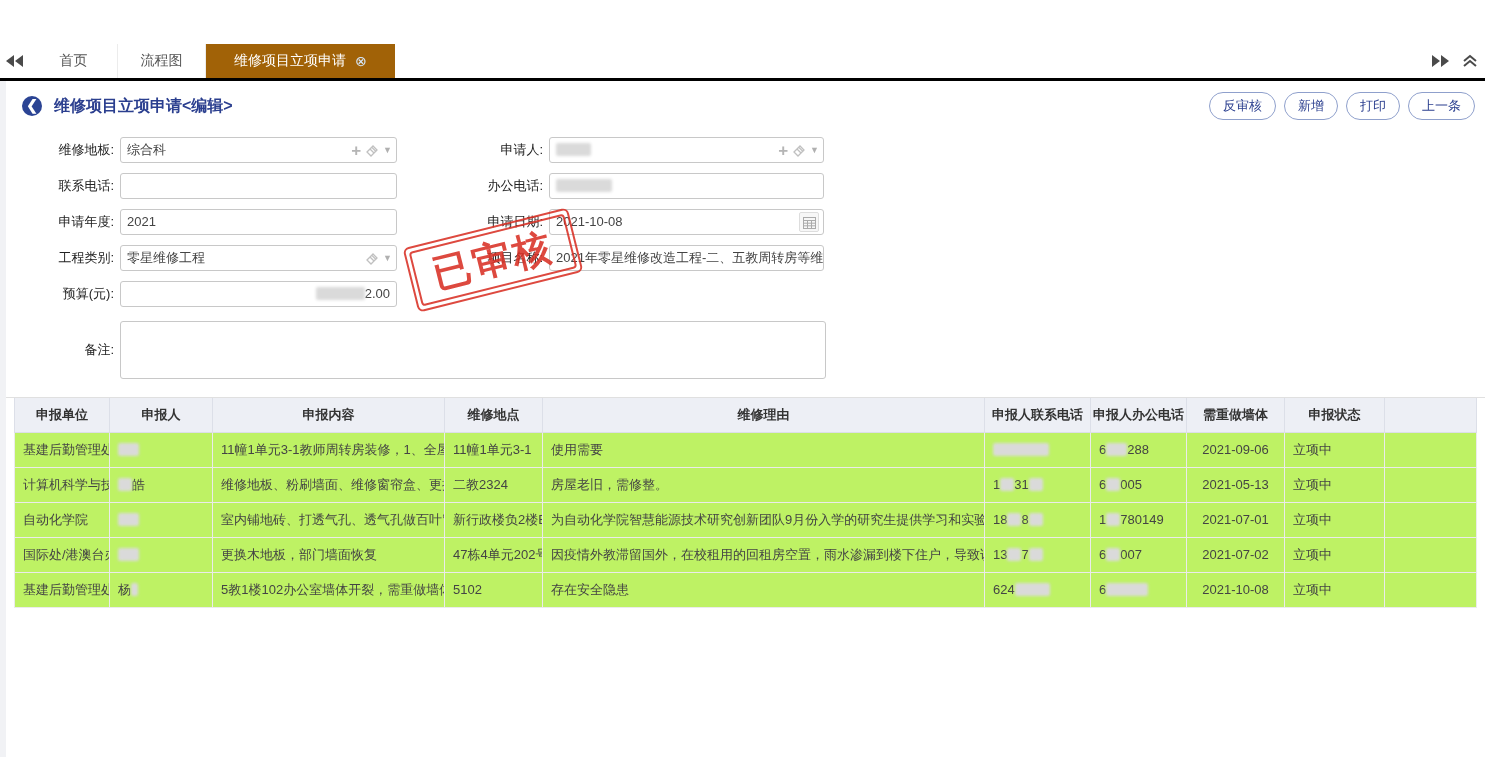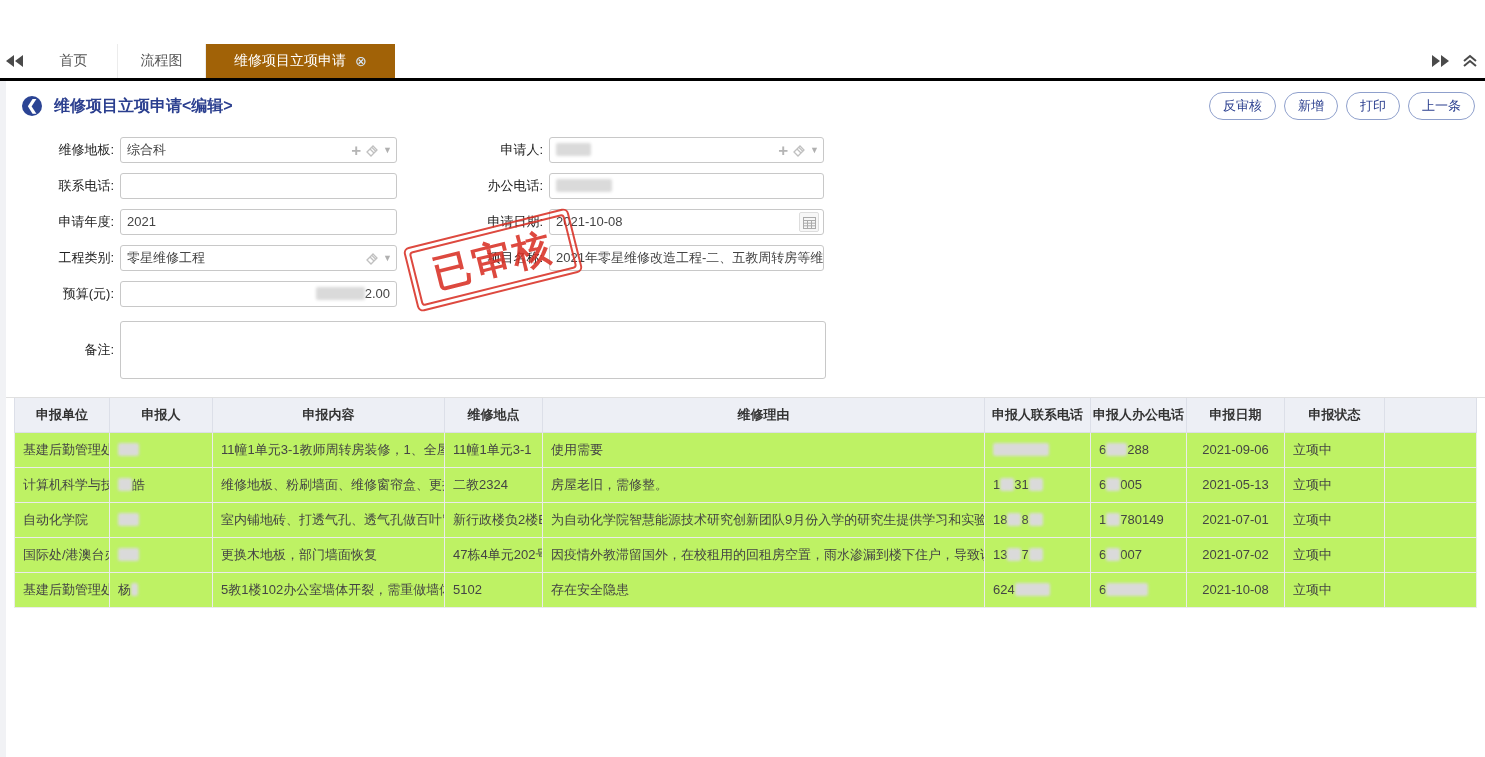--- a/index.html
+++ b/index.html
@@ -248,21 +248,21 @@
           </colgroup>
           <thead>
             <tr>
               <th>申报单位</th>
               <th>申报人</th>
               <th>申报内容</th>
               <th>维修地点</th>
               <th>维修理由</th>
               <th>申报人联系电话</th>
               <th>申报人办公电话</th>
-              <th>申报日期</th>
+              <th>需重做墙体</th>
               <th>申报状态</th>
               <th></th>
             </tr>
           </thead>
           <tbody>
             <tr>
               <td>基建后勤管理处</td>
                 <td><span class="redact" style="width:21px"></span></td>
               <td>11幢1单元3-1教师周转房装修，1、全屋刷</td>
                 <td>11幢1单元3-1</td>

